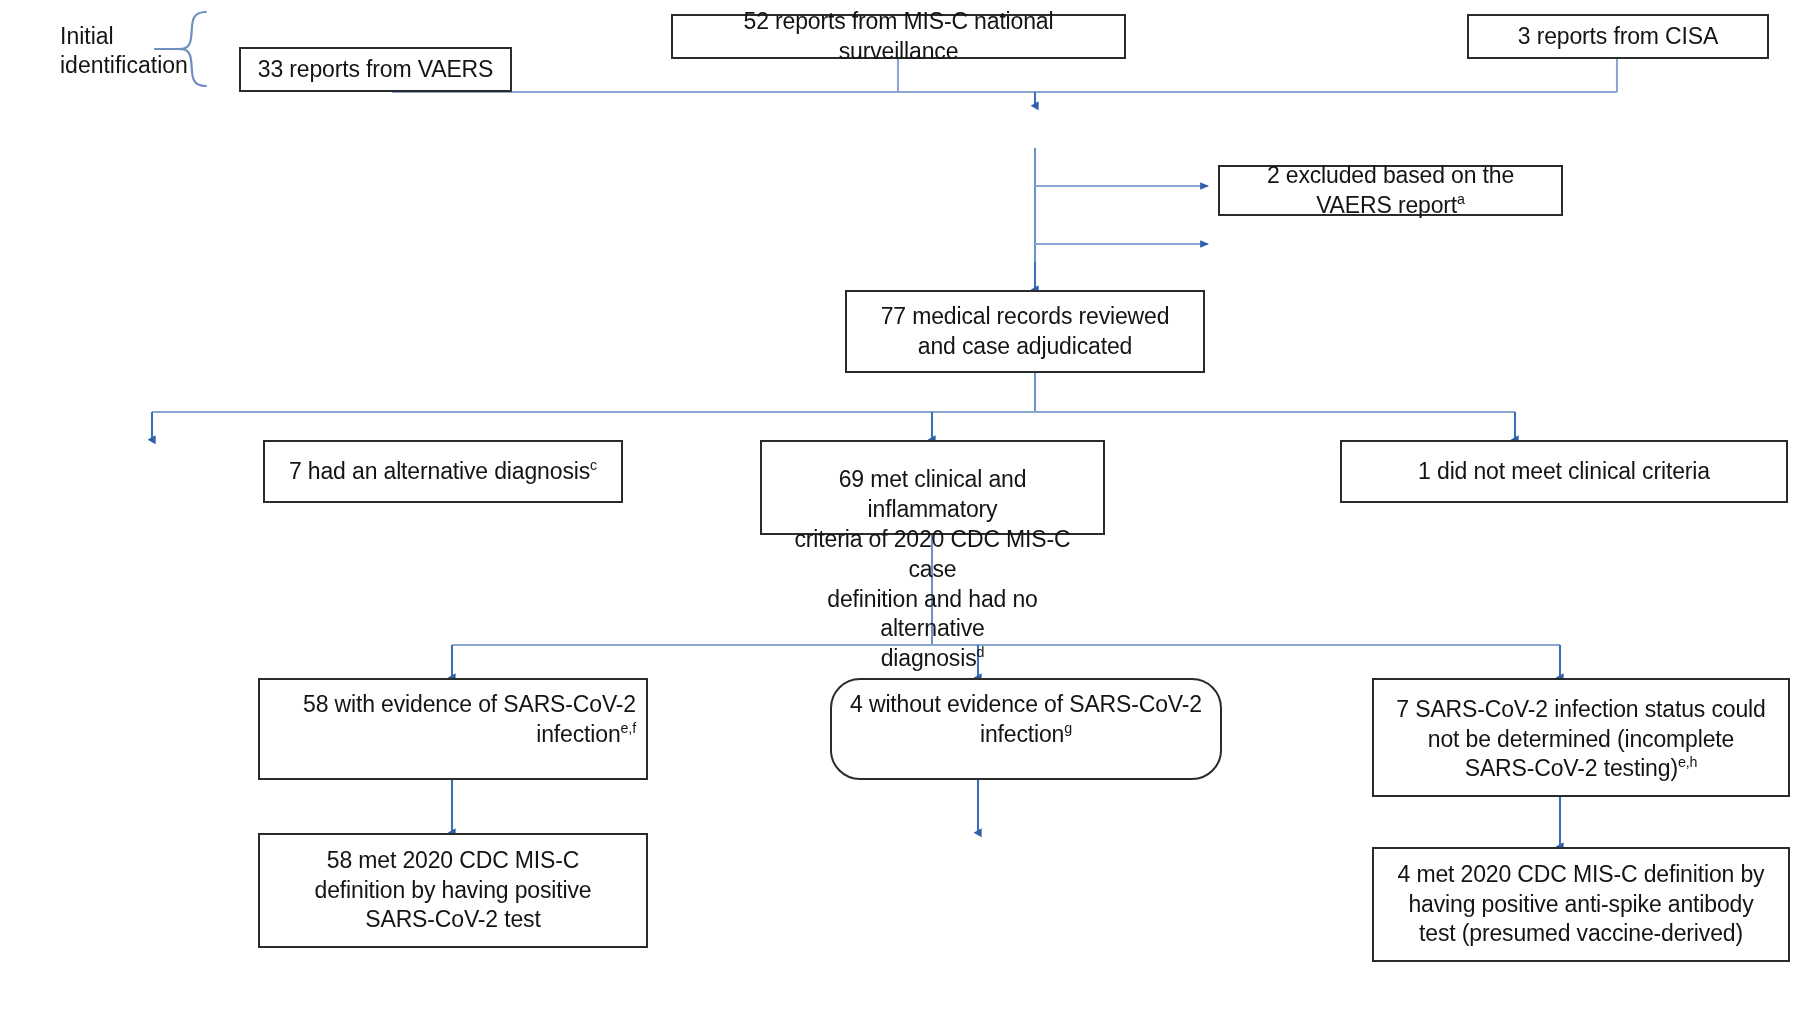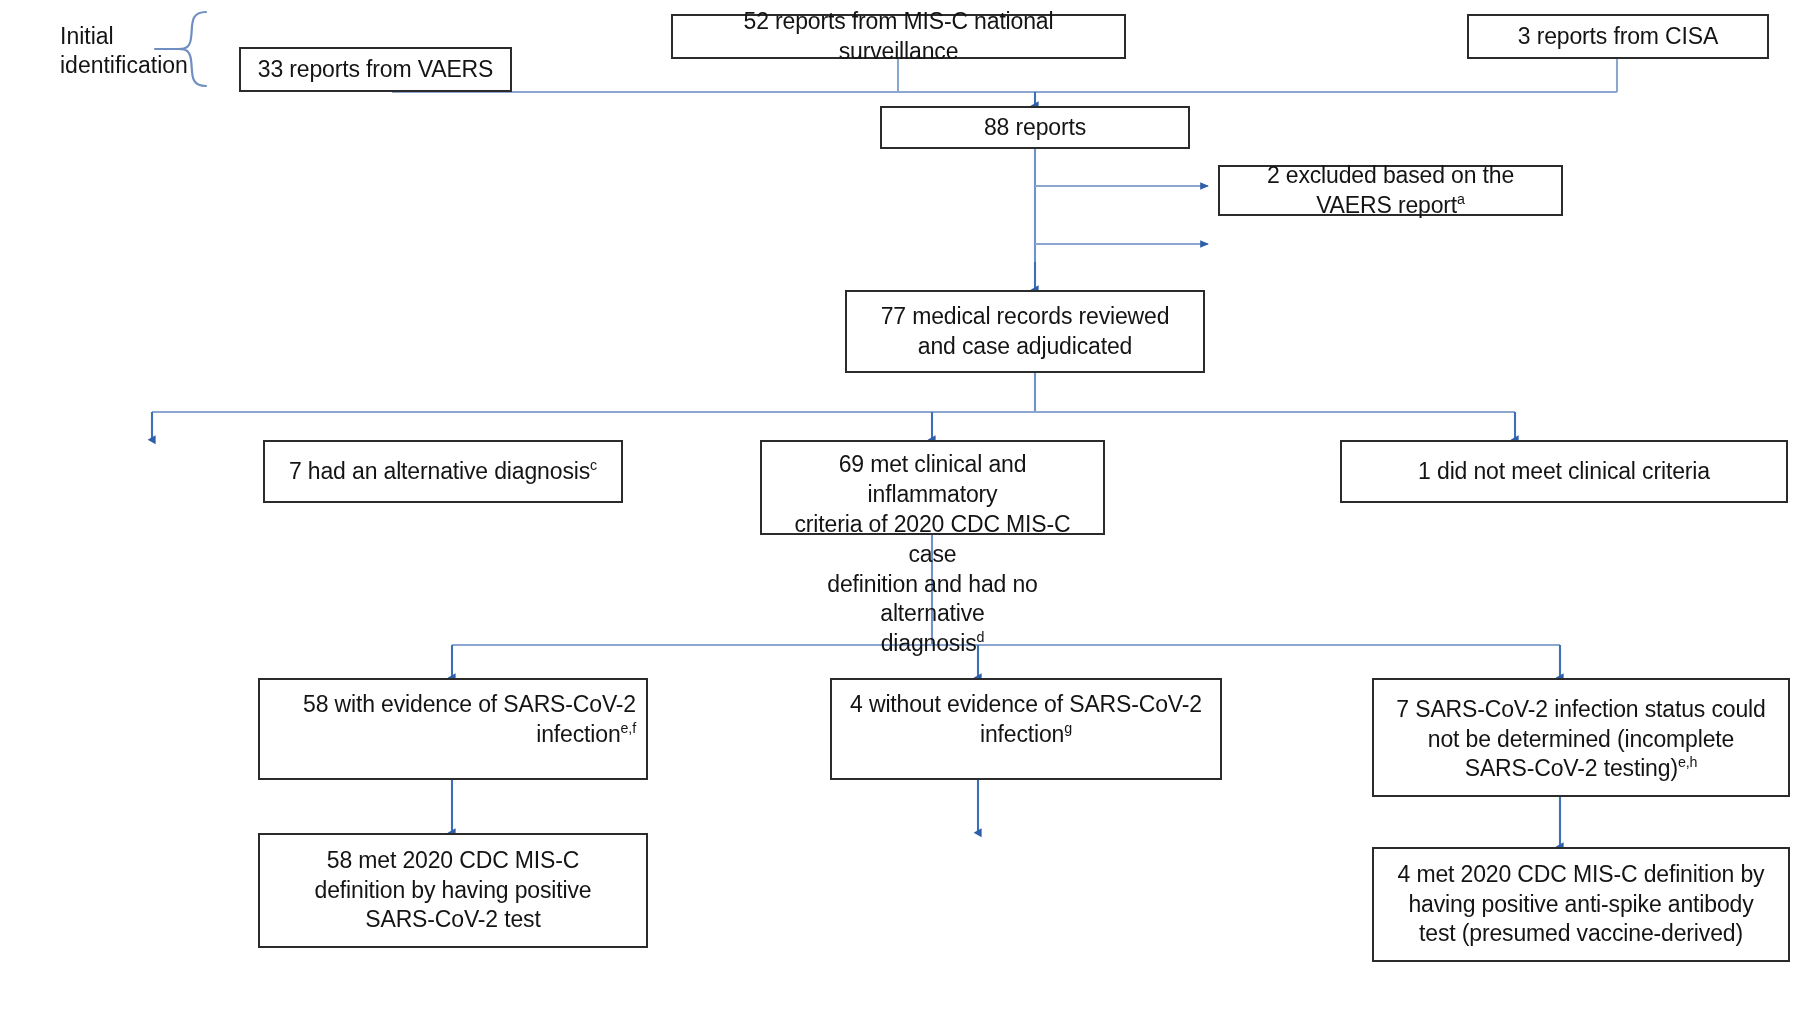--- a/index.html
+++ b/index.html
@@ -118,55 +118,52 @@
   </div>
 
   <div class="node" style="left:671px; top:14px; width:455px; height:45px;">
     <span class="txt">52 reports from MIS-C national surveillance</span>
   </div>
 
   <div class="node" style="left:1467px; top:14px; width:302px; height:45px;">
     <span class="txt">3 reports from CISA</span>
   </div>
 
-  <div class="node" style="left:880px; top:106px; width:310px; height:43px;">
-    <span class="txt">88 reports</span>
-  </div>
 
   <div class="node" style="left:1218px; top:165px; width:345px; height:51px;">
     <span class="txt"><span>2 excluded based on the VAERS report</span><sup>a</sup></span>
   </div>
 
 
   <div class="node" style="left:845px; top:290px; width:360px; height:83px;">
     <span class="txt">77 medical records reviewed
 and case adjudicated</span>
   </div>
 
   <div class="node" style="left:263px; top:440px; width:360px; height:63px;">
     <span class="txt"><span>7 had an alternative diagnosis</span><sup>c</sup></span>
   </div>
 
-  <div class="node" style="left:760px; top:440px; width:345px; height:95px; align-items:flex-start; padding-top:8px;">
+  <div class="node" style="left:760px; top:440px; width:345px; height:95px; align-items:flex-start; padding-top:23px;">
     <span class="txt"><span>69 met clinical and inflammatory
 criteria of 2020  CDC MIS-C case
 definition and had no alternative
 diagnosis</span><sup>d</sup></span>
   </div>
 
   <div class="node" style="left:1340px; top:440px; width:448px; height:63px;">
     <span class="txt">1 did not meet clinical criteria</span>
   </div>
 
   <div class="node" style="left:258px; top:678px; width:390px; height:102px; align-items:flex-start; padding-top:10px;text-align:right;">
     <span class="txt"><span>58 with evidence of SARS-CoV-2
 infection</span><sup>e,f</sup></span>
   </div>
 
-  <div class="node" style="left:830px; top:678px; width:392px; height:102px; align-items:flex-start; padding-top:10px;">
+  <div class="node" style="left:830px; top:678px; width:392px; height:102px; align-items:flex-start; padding-top:10px;border-radius:30px;">
     <span class="txt"><span>4 without evidence of SARS-CoV-2
 infection</span><sup>g</sup></span>
   </div>
 
   <div class="node" style="left:1372px; top:678px; width:418px; height:119px; align-items:center; padding-top:8px;">
     <span class="txt"><span>7 SARS-CoV-2 infection status could
 not be determined (incomplete
 SARS-CoV-2 testing)</span><sup>e,h</sup></span>
   </div>
 

